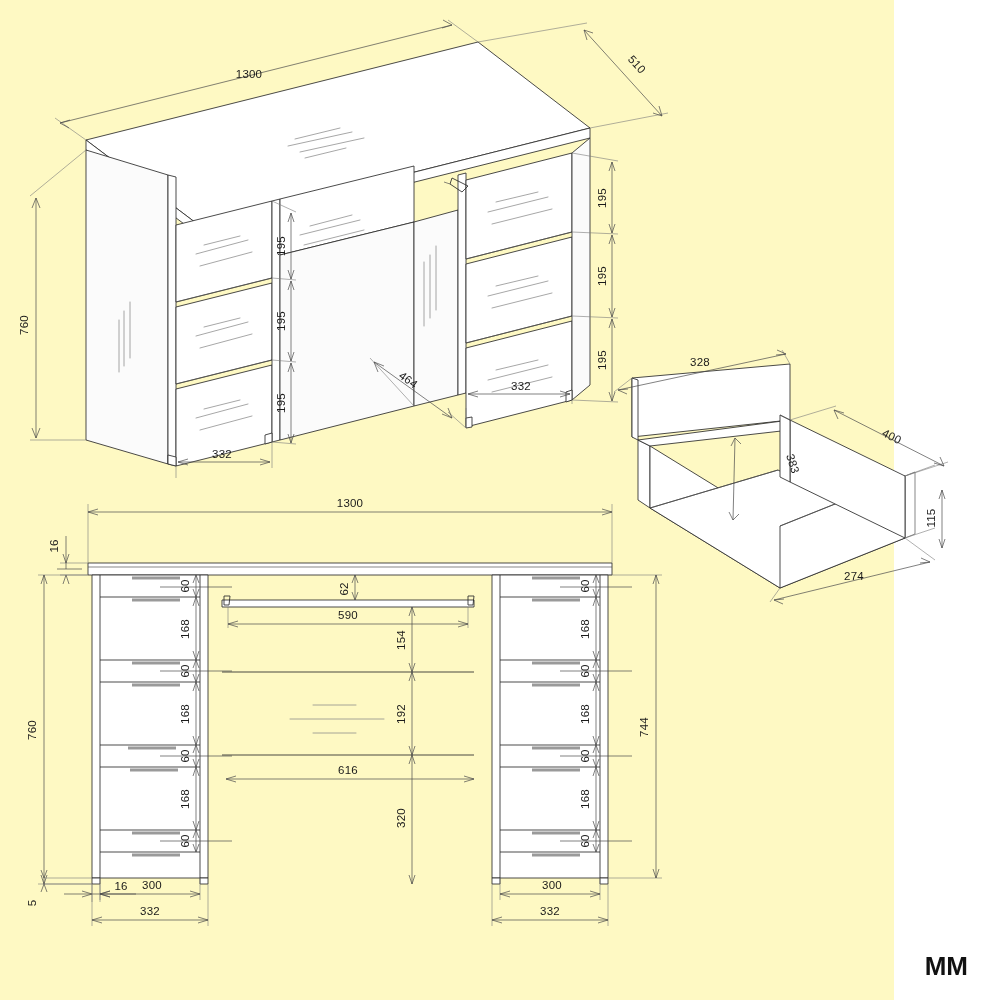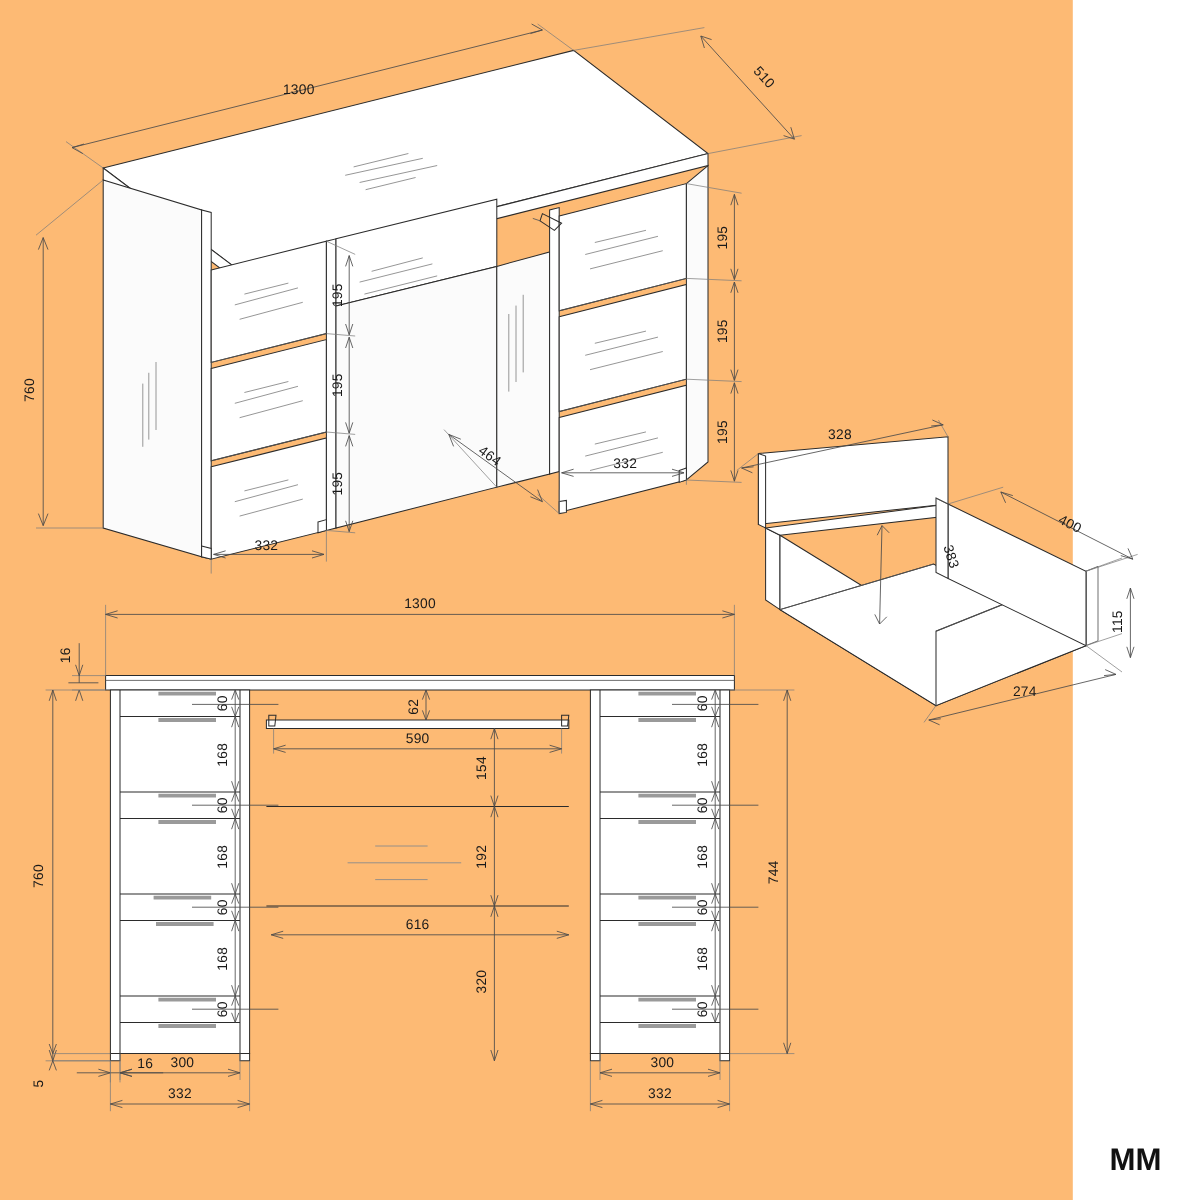--- a/index.html
+++ b/index.html
@@ -1,18 +1,18 @@
 <!DOCTYPE html>
 <html><head>
 <meta charset="utf-8">
 <style>
   html,body{margin:0;padding:0;background:#ffffff;}
   body{width:1000px;height:1000px;overflow:hidden;
        font-family:"Liberation Sans", sans-serif;}
-  #sheet{position:relative;width:894px;height:1000px;background:#fdba74;}
+  #sheet{position:relative;width:894px;height:1000px;background:#fef9c3;}
   svg{display:block;}
   text{font-family:"Liberation Sans", sans-serif;fill:#1a1a1a;}
   .dim{font-size:11.5px;letter-spacing:0.2px;}
   .unit{font-size:26px;font-weight:bold;fill:#111;}
   .ln{stroke:#2b2b2b;stroke-width:0.85;fill:none;}
   .lnf{stroke:#2b2b2b;stroke-width:0.85;fill:#ffffff;}
   .thin{stroke:#555;stroke-width:0.7;fill:none;}
   .dimline{stroke:#4a4a4a;stroke-width:0.7;fill:none;}
   .ext{stroke:#7a7a7a;stroke-width:0.6;fill:none;}
   .grain{stroke:#8a8a8a;stroke-width:0.75;fill:none;stroke-linecap:round;}

